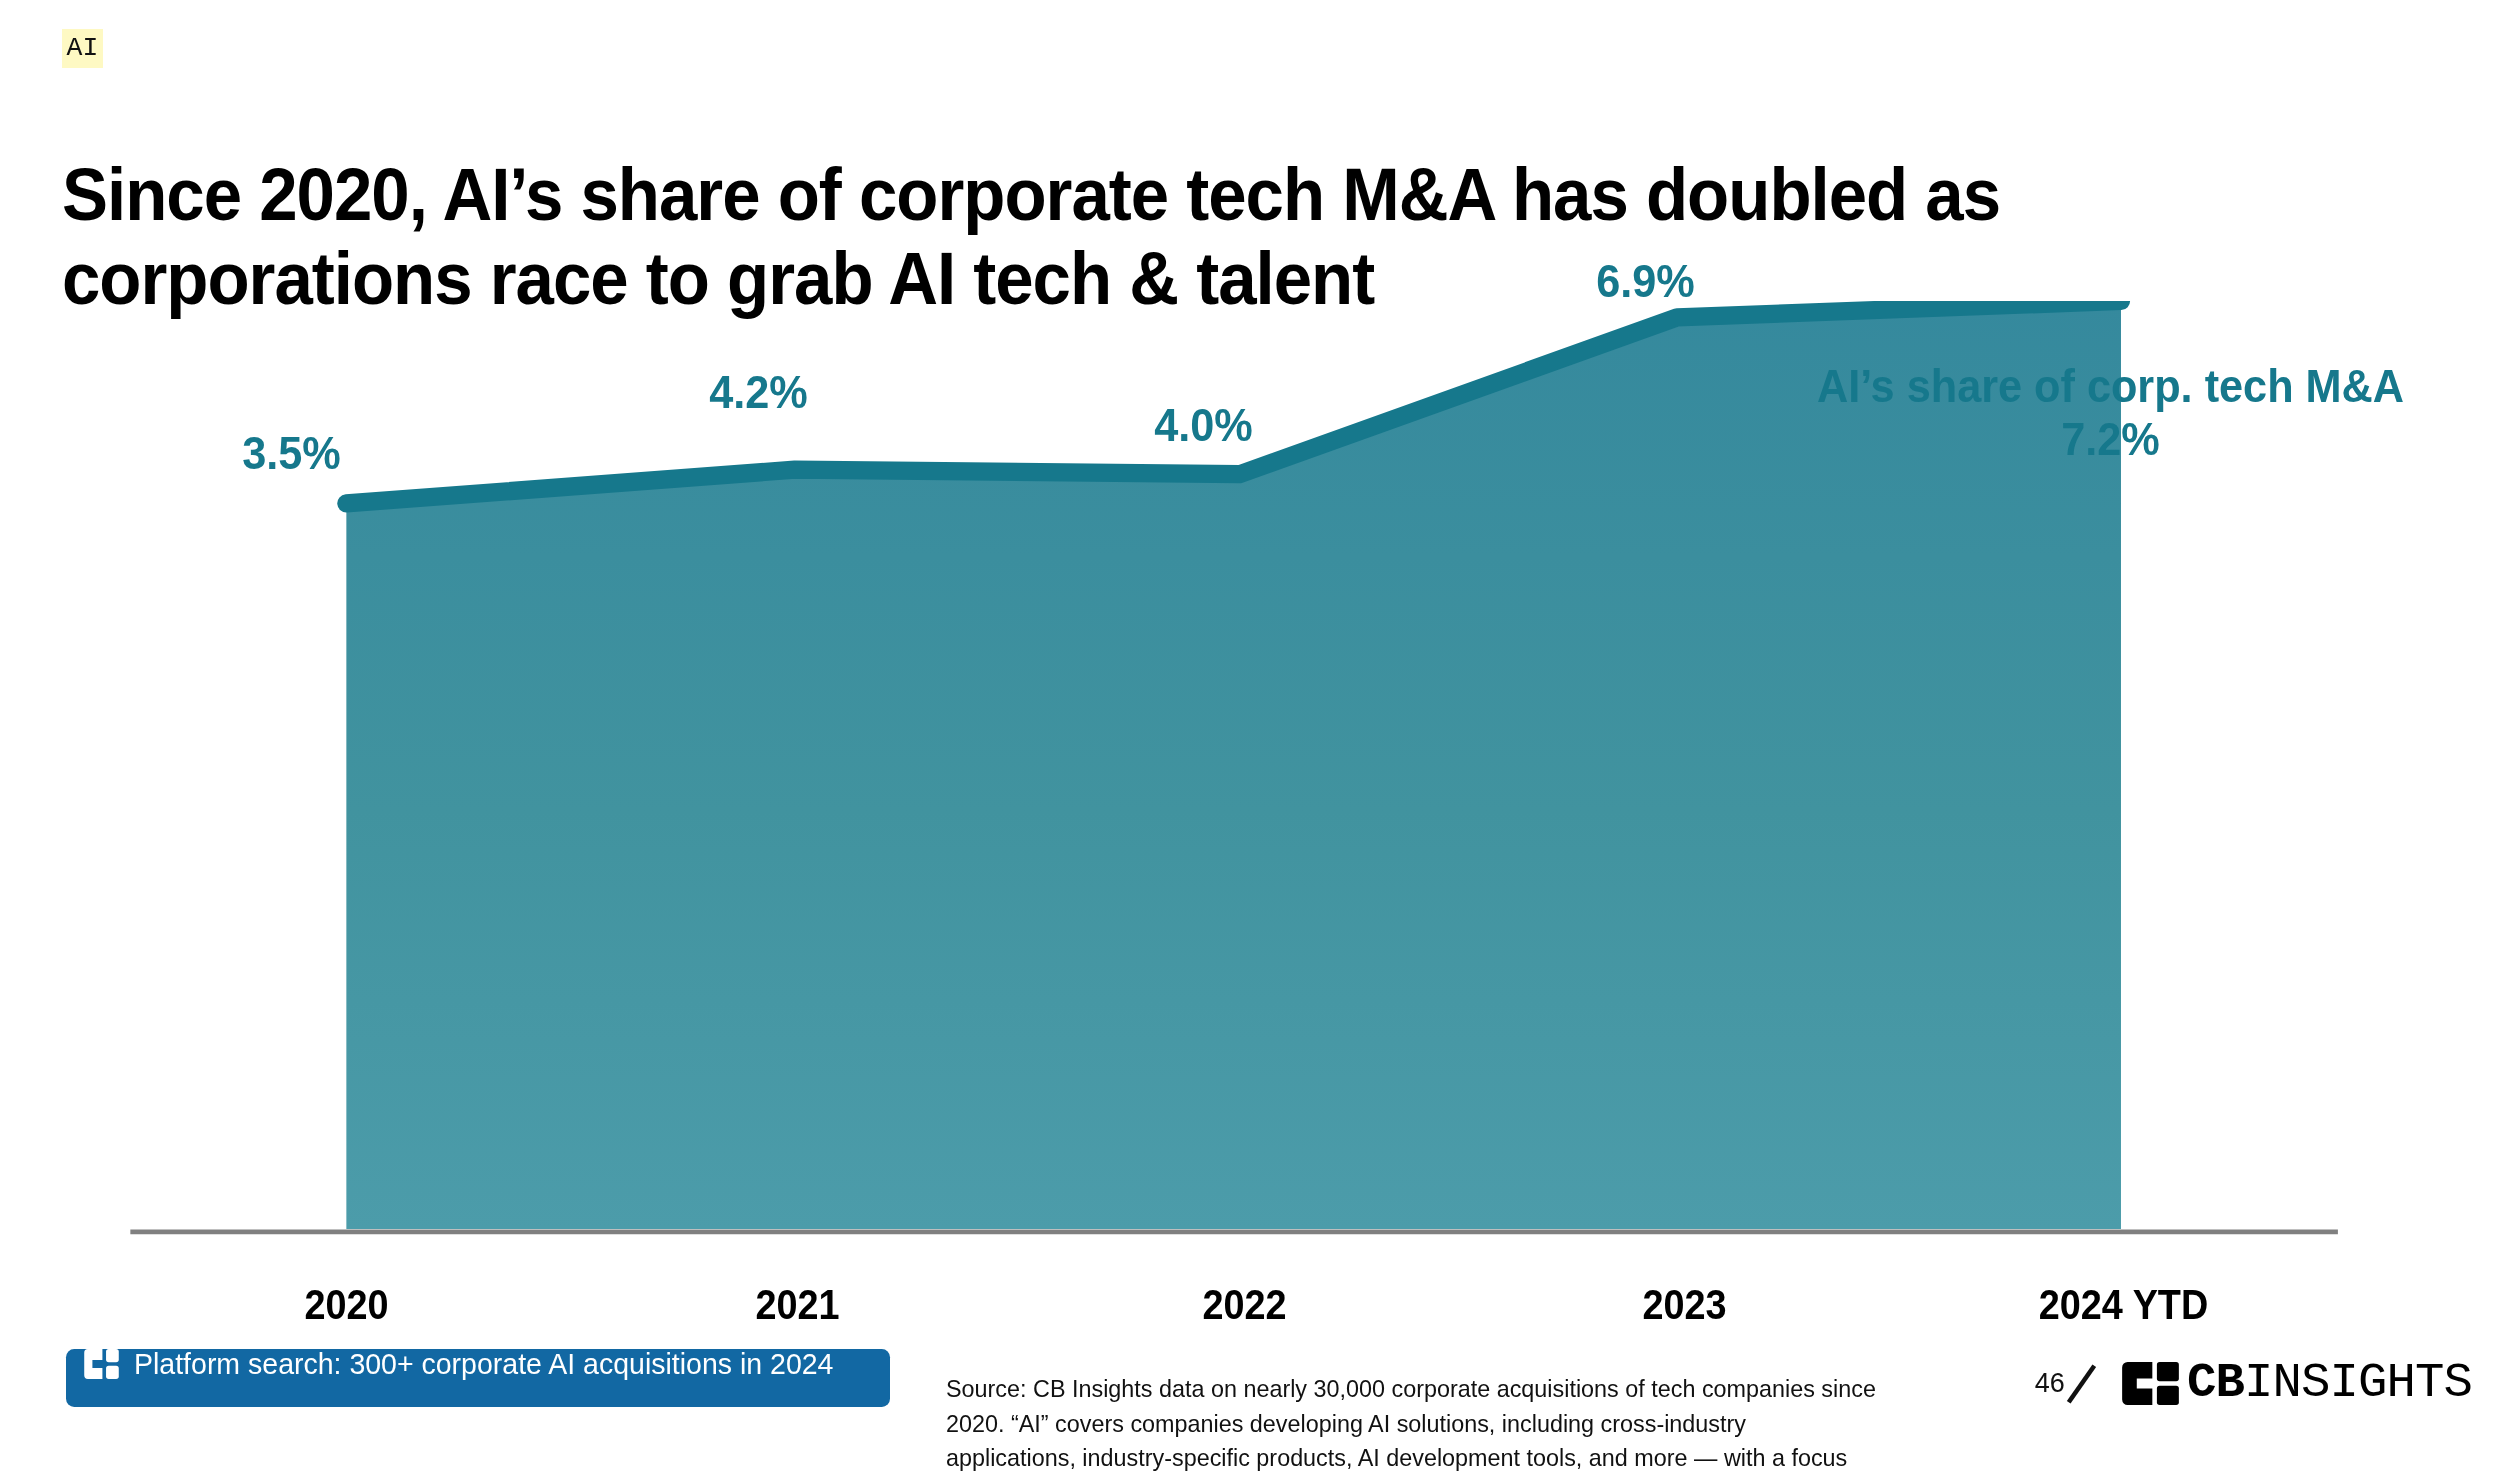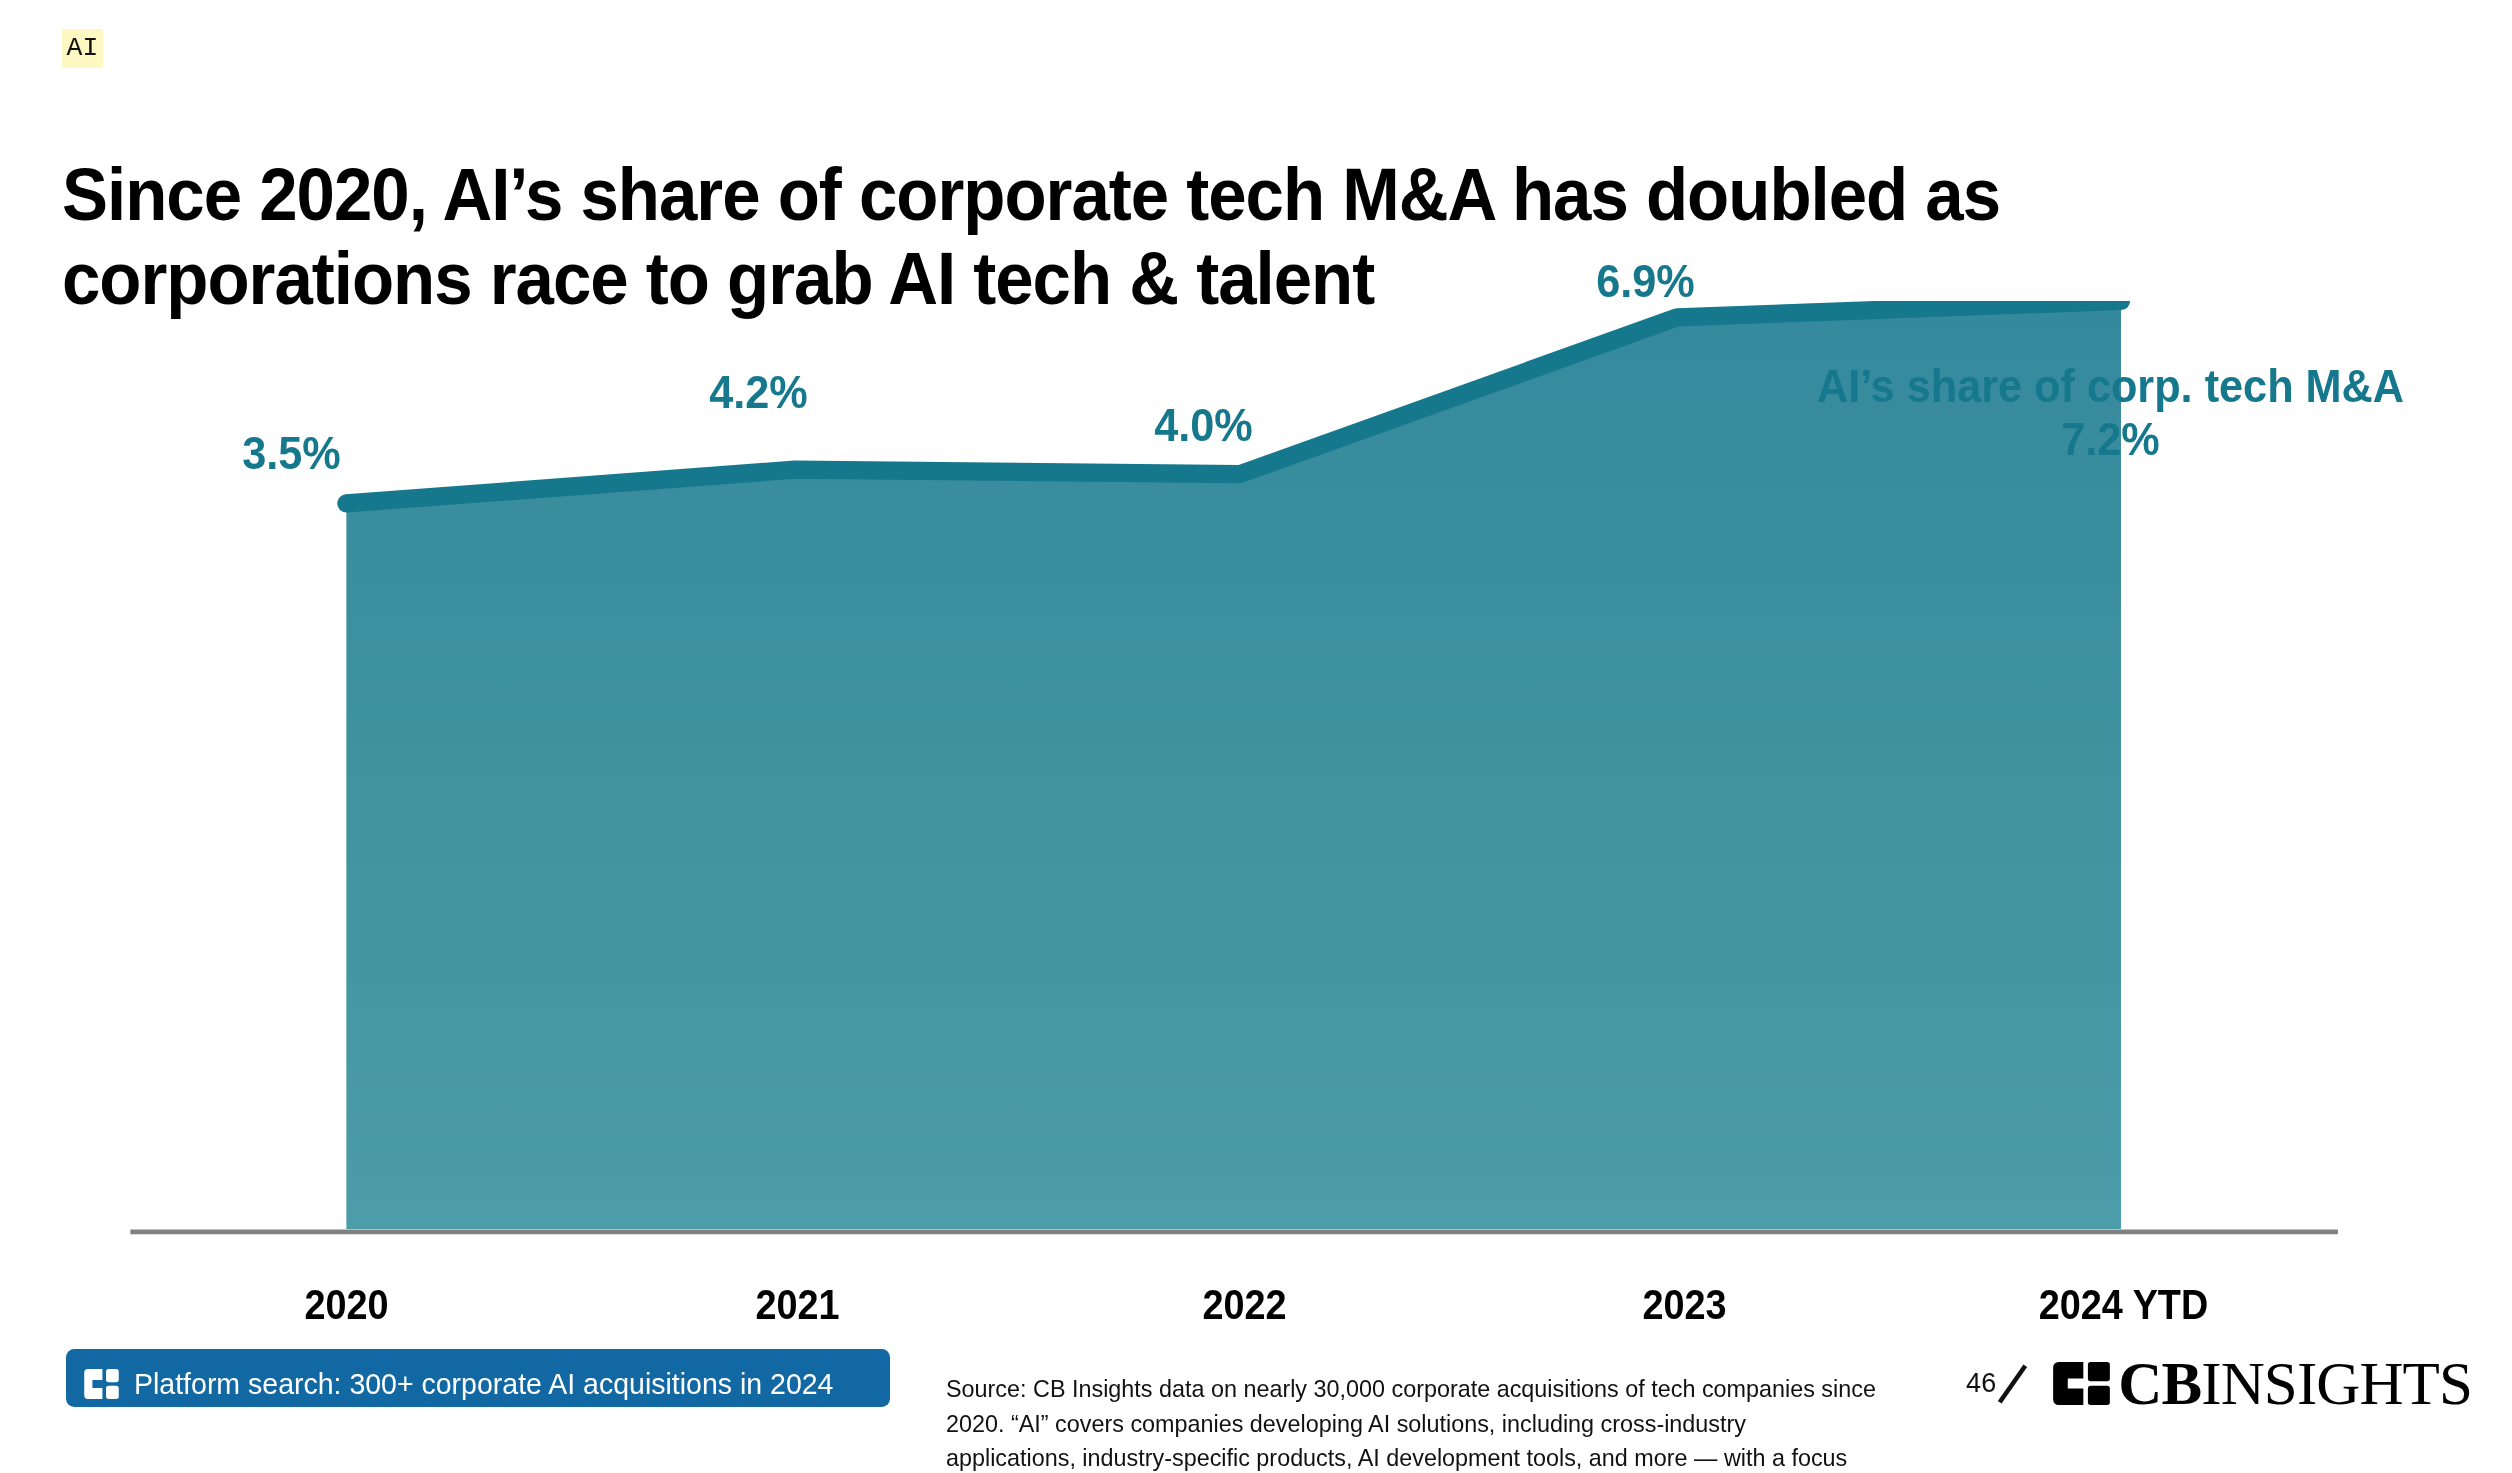--- a/index.html
+++ b/index.html
@@ -107,22 +107,21 @@
 
   
   #platform-search-button {
     position: absolute;
     left: 66px;
     top: 1349px;
     height: 58px;
     background: #1268a3;
     border-radius: 8.2px;
     display: flex;
-    align-items: center;
-    padding: 12px 20px 0 18px;
+    padding: 0 20px 0 18px;
     box-sizing: border-box;
   }
   #platform-search-button .cbi-mark {
     width: 35px;
     height: 30px;
     margin-right: 14.6px;
     flex: 0 0 auto;
   }
   #platform-search-label {
     color: #ffffff;
@@ -170,22 +169,22 @@
   #cbinsights-logo {
     display: flex;
     align-items: center;
   }
   #cbinsights-logo .cbi-mark-black {
     width: 57px;
     height: 43px;
     margin-right: 8.2px;
   }
   #cbinsights-wordmark {
-    font-family: Liberation Serif, serif;
-    font-size: 61px;
+    font-family: Liberation Mono, monospace;
+    font-size: 49px;
     line-height: 1;
     color: #000000;
     letter-spacing: -0.9px;
     white-space: nowrap;
     text-align: center;
   }
   #cbinsights-wordmark .bold { font-weight: bold; }
   #cbinsights-wordmark .light { font-weight: normal; }
 </style>
 </head>

